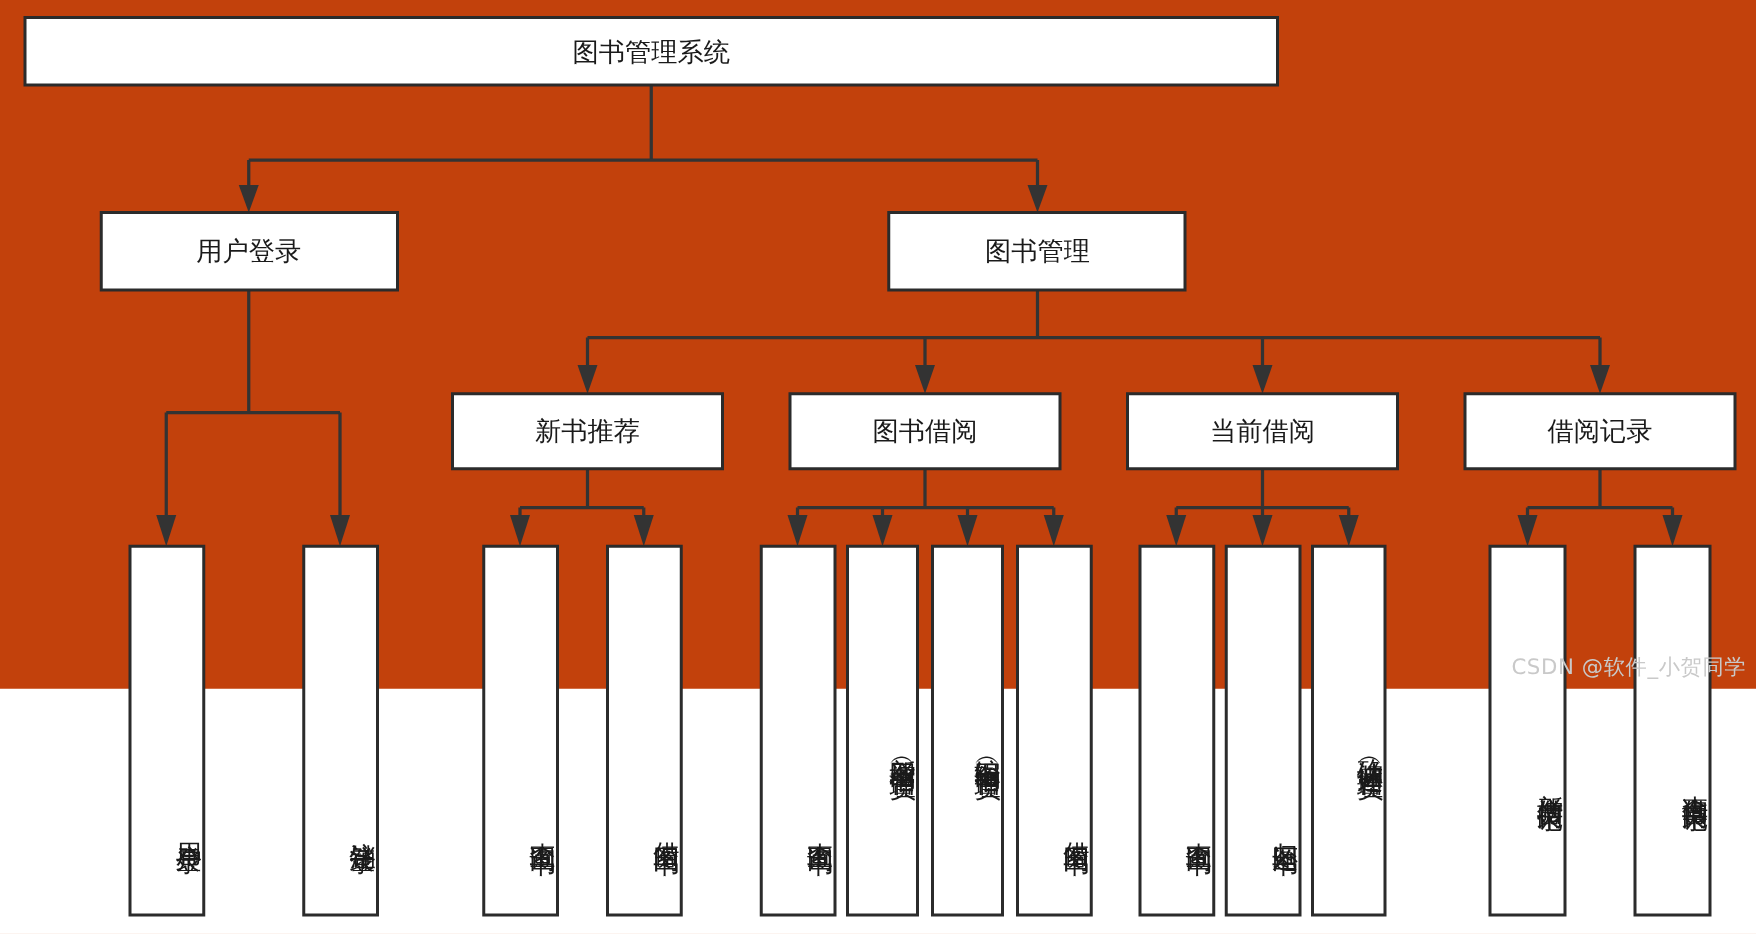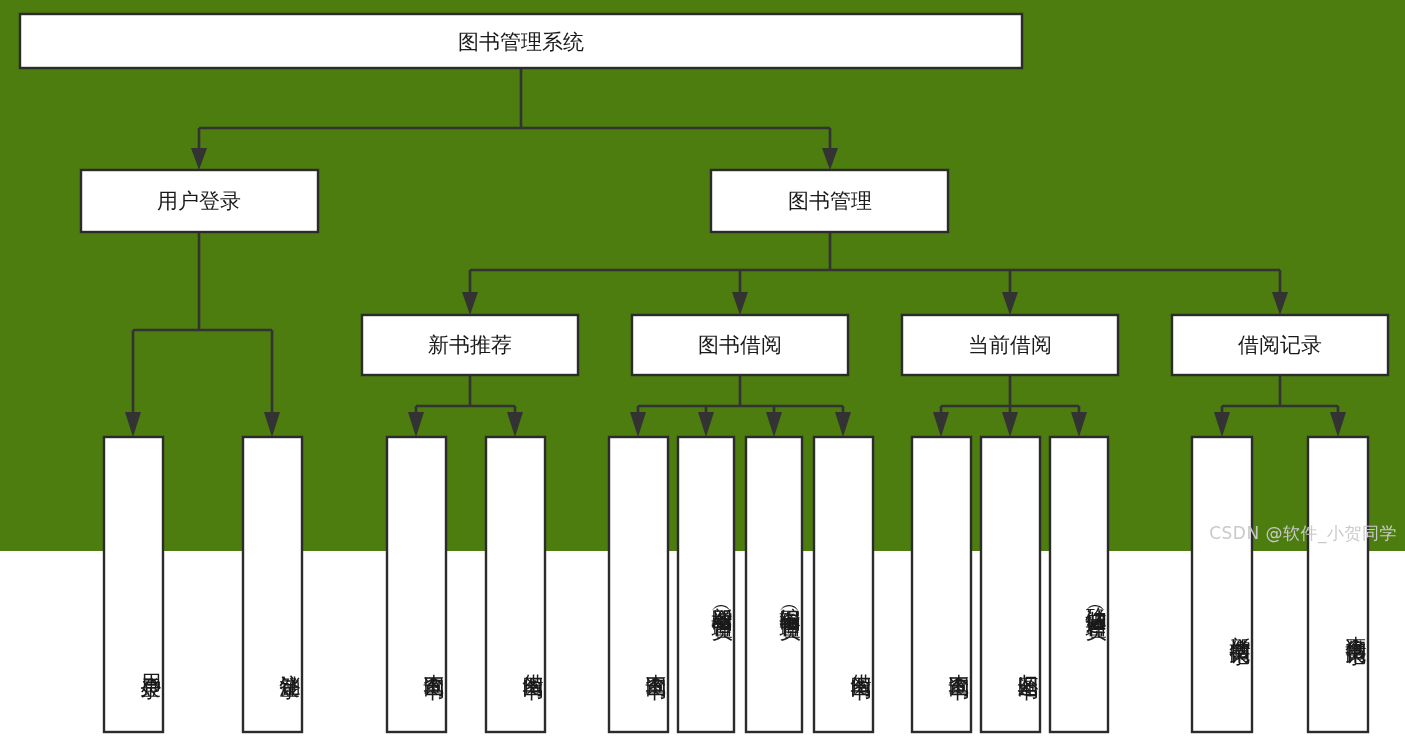--- a/index.html
+++ b/index.html
@@ -11,21 +11,21 @@
   body {
     width: 1405px;
     height: 747px;
     font-family: "DejaVu Sans", "Liberation Sans", sans-serif;
     overflow: hidden;
   }
   #diagram-root {
     position: relative;
     width: 1405px;
     height: 551px;
-    background: #4d7c0f;
+    background: #c2410c;
   }
   svg#tree-svg {
     position: absolute;
     left: 0;
     top: 0;
     width: 1405px;
     height: 747px;
     display: block;
   }
   .node-box {

